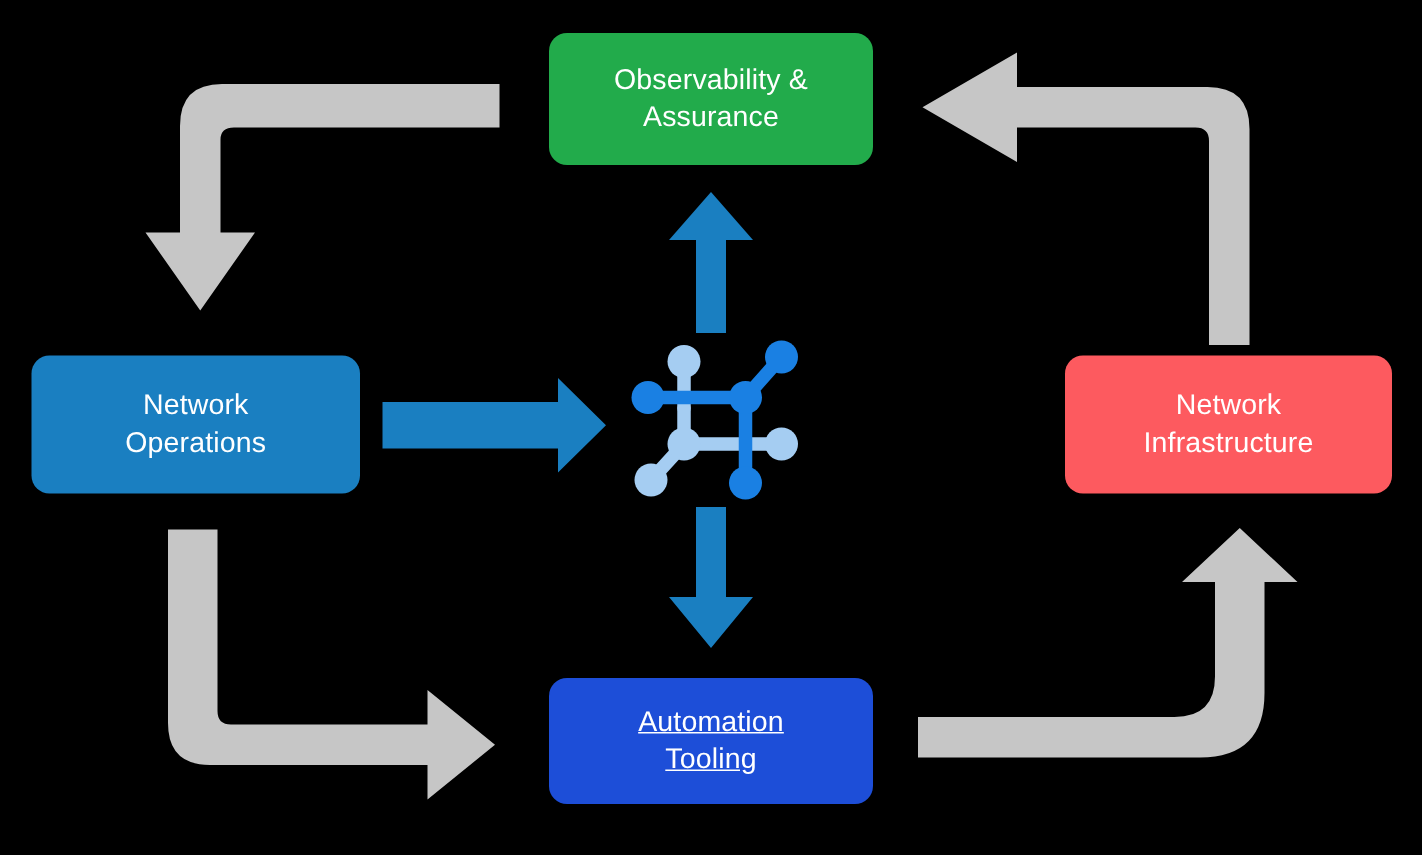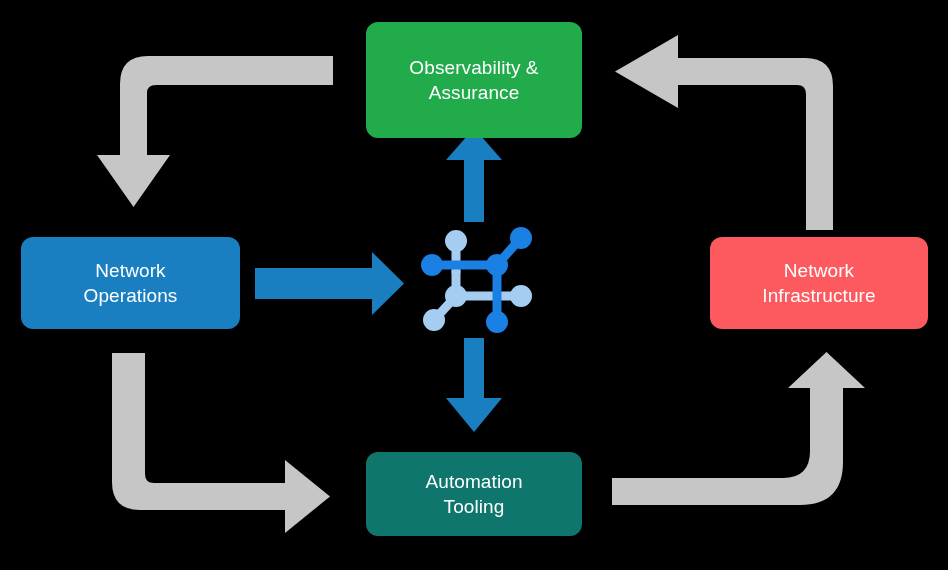--- a/index.html
+++ b/index.html
@@ -32,21 +32,21 @@
     color: #ffffff;
     font-size: 19px;
     line-height: 1.33;
     font-weight: 400;
     letter-spacing: 0.1px;
     box-sizing: border-box;
     padding: 6px 10px;
     white-space: pre-line;
   }
   #box-observability {
-    left: 366px;  top: 22px;   width: 216px; height: 116px;
+    left: 366px;  top: 22px;   width: 216px; height: 88px;
   }
   #box-network-operations {
     left: 21px;   top: 237px;  width: 219px; height: 92px;
   }
   #box-network-infrastructure {
     left: 710px;  top: 237px;  width: 218px; height: 92px;
   }
   #box-automation-tooling {
     left: 366px;  top: 452px;  width: 216px; height: 84px;
   }
@@ -191,18 +191,18 @@
   <div class="node-box" id="box-network-operations" style="background:#1a7fc1;">
     <span>Network
 Operations</span>
   </div>
 
   <div class="node-box" id="box-network-infrastructure" style="background:#fd5a5f;">
     <span>Network
 Infrastructure</span>
   </div>
 
-  <div class="node-box" id="box-automation-tooling" style="background:#0f766e;">
+  <div class="node-box" id="box-automation-tooling" style="background:#1d4ed8;text-decoration:underline;">
     <span>Automation
 Tooling</span>
   </div>
 
 </div>
 
 </body></html>

